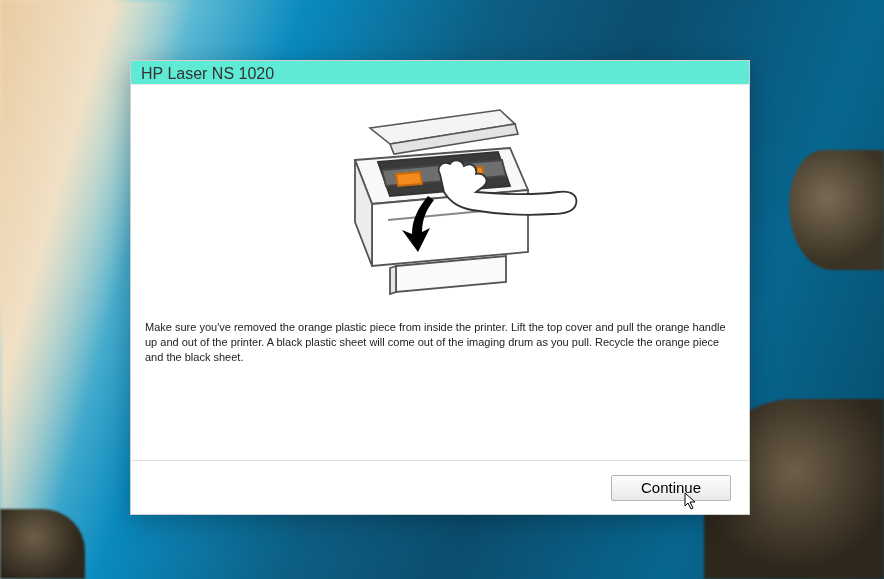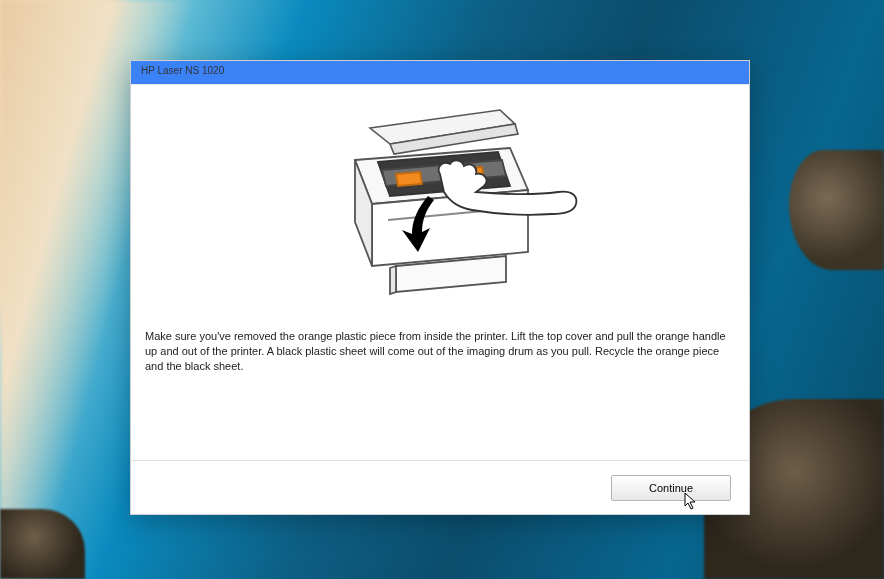--- a/index.html
+++ b/index.html
@@ -49,23 +49,23 @@
       width: 620px; height: 455px;
       background: #fff;
       border: 1px solid #d0d0d0;
       box-shadow: 0 6px 24px rgba(0,0,0,0.25);
       display: flex;
       flex-direction: column;
     }
     .titlebar {
       height: 24px;
       padding: 4px 10px;
-      font-size: 10px;
+      font-size: 16px;
       color: #333;
-      background: #3b82f6;
+      background: #5eead4;
       border-bottom: 1px solid #e8e8e8;
     }
     .header {
       height: 48px;
       background: linear-gradient(#f3f3f3, #e7e7e7);
       border-bottom: 1px solid #d6d6d6;
       display: flex;
       align-items: center;
       justify-content: space-between;
       padding: 0 14px;
@@ -99,35 +99,35 @@
       flex: 0 0 auto;
       height: 225px;
       display: flex;
       align-items: center;
       justify-content: center;
     }
     .instruction {
       font-size: 11px;
       line-height: 1.35;
       color: #222;
-      margin-top: 9px;
+      margin-top: 0;
     }
     .footer {
       height: 54px;
       border-top: 1px solid #e0e0e0;
       display: flex;
       align-items: center;
       justify-content: flex-end;
       padding: 0 18px;
       background: #fff;
     }
     .btn {
       min-width: 120px;
       height: 26px;
-      font-size: 11px;
+      font-size: 15px;
       background: linear-gradient(#fefefe, #e8e8e8);
       border: 1px solid #b5b5b5;
       border-radius: 2px;
       cursor: pointer;
       padding: 0 12px;
     }
     .cursor {
       position: absolute;
       left: 683px; top: 492px;
       pointer-events: none;

